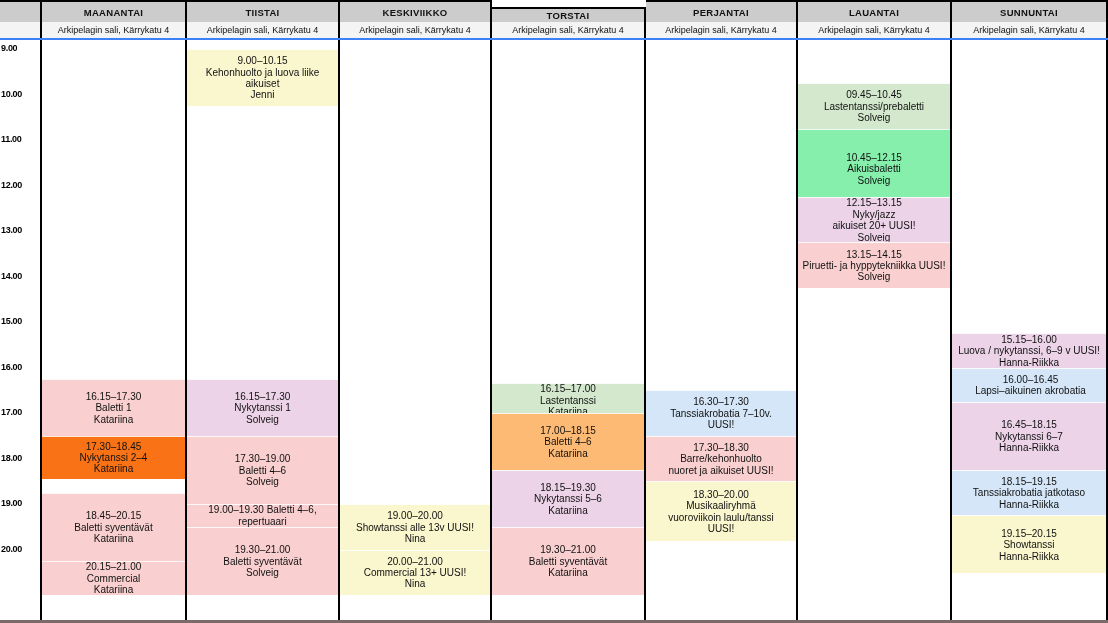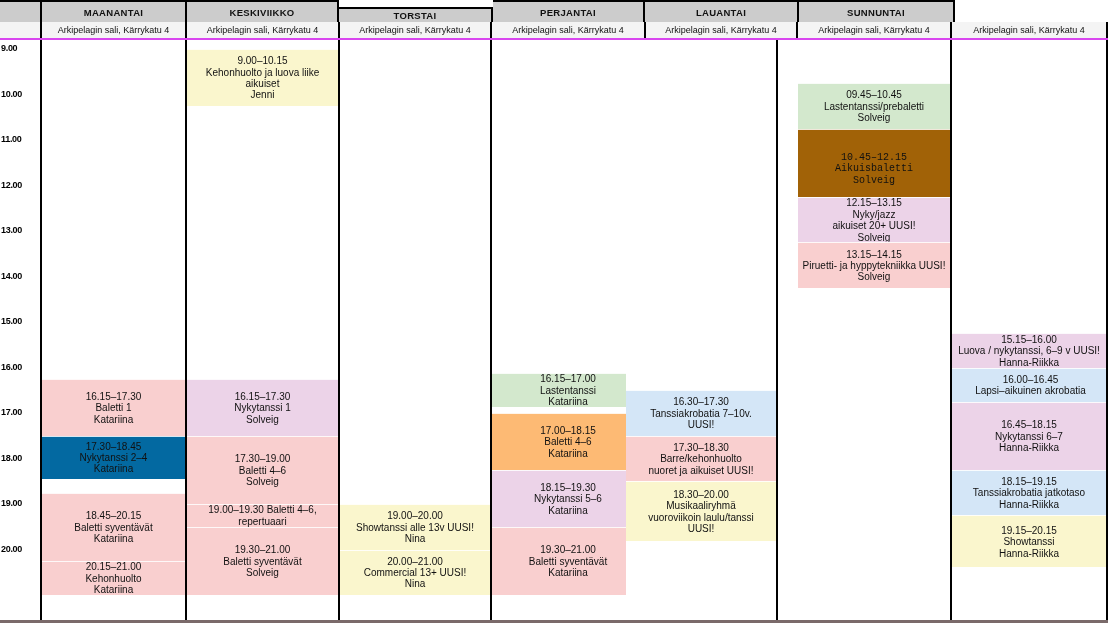--- a/index.html
+++ b/index.html
@@ -78,21 +78,21 @@
   .day-head.last, .day-sub.last { border-right: 2px solid #000; }
 
   
   .grid-body {
     position: absolute;
     left: 0;
     top: 38px;
     width: 1108px;
     height: 585px;
     box-sizing: border-box;
-    border-top: 2px solid #d946ef;
+    border-top: 2px solid #3b82f6;
     border-bottom: 3px solid #7a6a6a;
   }
   .time-gutter {
     position: absolute;
     left: 0; top: 0;
     width: 42px;
     height: 100%;
     box-sizing: border-box;
     border-right: 2px solid #000;
     background: #ffffff;
@@ -138,20 +138,21 @@
 </style>
 </head>
 <body>
 
 <div id="schedule-root">
 
   <div class="header-row">
     <div class="corner-cell"></div>
     <div id="day-heads-container" style="display:flex;flex:1 1 auto;">
         <div class="day-head" style="flex: 0 0 145px;">MAANANTAI</div>
+        <div class="day-head" style="flex: 0 0 153px;">TIISTAI</div>
         <div class="day-head" style="flex: 0 0 152px;">KESKIVIIKKO</div>
         <div class="day-head" style="flex: 0 0 154px; margin-top: 7px;">TORSTAI</div>
         <div class="day-head" style="flex: 0 0 152px;">PERJANTAI</div>
         <div class="day-head" style="flex: 0 0 154px;">LAUANTAI</div>
         <div class="day-head last" style="flex: 0 0 156px;">SUNNUNTAI</div>
       </div>
   </div>
 
   <div class="subheader-row">
     <div class="corner-cell sub"></div>
@@ -181,33 +182,33 @@
         <div class="time-label" style="top: 459px;">19.00</div>
         <div class="time-label" style="top: 504.5px;">20.00</div>
       </div>
     <div id="day-columns-container">
         <div class="daycol" style="left: 42px; width: 145px;">
           <div class="event" style="top: 338.875px; height: 56.875px; background: rgb(249, 207, 207);">
             <span class="ln">16.15–17.30</span>
             <span class="ln">Baletti 1</span>
             <span class="ln">Katariina</span>
           </div>
-          <div class="event" style="top: 395.75px; height: 43px; background: #0369a1;">
+          <div class="event" style="top: 395.75px; height: 43px; background: #f97316;">
             <span class="ln">17.30–18.45</span>
             <span class="ln">Nykytanssi 2–4</span>
             <span class="ln">Katariina</span>
           </div>
           <div class="event" style="top: 452.625px; height: 68.25px; background: rgb(249, 207, 207);">
             <span class="ln">18.45–20.15</span>
             <span class="ln">Baletti syventävät</span>
             <span class="ln">Katariina</span>
           </div>
           <div class="event" style="top: 520.875px; height: 34.125px; background: rgb(249, 207, 207);">
             <span class="ln">20.15–21.00</span>
-            <span class="ln">Kehonhuolto</span>
+            <span class="ln">Commercial</span>
             <span class="ln">Katariina</span>
           </div>
         </div>
         <div class="daycol" style="left: 187px; width: 153px;">
           <div class="event" style="top: 9px; height: 56.875px; background: rgb(250, 246, 205);">
             <span class="ln">9.00–10.15</span>
             <span class="ln">Kehonhuolto ja luova liike aikuiset</span>
             <span class="ln">Jenni</span>
           </div>
           <div class="event" style="top: 338.875px; height: 56.875px; background: rgb(236, 211, 232);">
@@ -235,42 +236,42 @@
             <span class="ln">Showtanssi alle 13v UUSI!</span>
             <span class="ln">Nina</span>
           </div>
           <div class="event" style="top: 509.5px; height: 45.5px; background: rgb(250, 246, 205);">
             <span class="ln">20.00–21.00</span>
             <span class="ln">Commercial 13+ UUSI!</span>
             <span class="ln">Nina</span>
           </div>
         </div>
         <div class="daycol" style="left: 492px; width: 154px;">
-          <div class="event" style="top: 333px; height: 34.125px; background: rgb(211, 232, 205); align-items: center;">
+          <div class="event" style="top: 343px; height: 34.125px; background: rgb(211, 232, 205); align-items: center;">
             <span class="ln">16.15–17.00</span>
             <span class="ln">Lastentanssi</span>
             <span class="ln">Katariina</span>
           </div>
           <div class="event" style="top: 373px; height: 56.875px; background: #fdba74;">
             <span class="ln">17.00–18.15</span>
             <span class="ln">Baletti 4–6</span>
             <span class="ln">Katariina</span>
           </div>
           <div class="event" style="top: 429.875px; height: 56.875px; background: rgb(236, 211, 232);">
             <span class="ln">18.15–19.30</span>
             <span class="ln">Nykytanssi 5–6</span>
             <span class="ln">Katariina</span>
           </div>
           <div class="event" style="top: 486.75px; height: 68.25px; background: rgb(249, 207, 207);">
             <span class="ln">19.30–21.00</span>
             <span class="ln">Baletti syventävät</span>
             <span class="ln">Katariina</span>
           </div>
         </div>
-        <div class="daycol" style="left: 626px; width: 152px; padding-left: 40px;">
+        <div class="daycol" style="left: 646px; width: 152px; padding-left: 40px;">
           <div class="event" style="top: 350.25px; height: 45.5px; background: rgb(212, 230, 247);">
             <span class="ln">16.30–17.30</span>
             <span class="ln">Tanssiakrobatia 7–10v.</span>
             <span class="ln">UUSI!</span>
           </div>
           <div class="event" style="top: 395.75px; height: 45.5px; background: rgb(249, 207, 207);">
             <span class="ln">17.30–18.30</span>
             <span class="ln">Barre/kehonhuolto</span>
             <span class="ln">nuoret ja aikuiset UUSI!</span>
           </div>
@@ -280,21 +281,21 @@
             <span class="ln">vuoroviikoin laulu/tanssi</span>
             <span class="ln">UUSI!</span>
           </div>
         </div>
         <div class="daycol" style="left: 798px; width: 154px;">
           <div class="event" style="top: 43.125px; height: 45.5px; background: rgb(211, 232, 205);">
             <span class="ln">09.45–10.45</span>
             <span class="ln">Lastentanssi/prebaletti</span>
             <span class="ln">Solveig</span>
           </div>
-          <div class="event" style="top: 88.625px; height: 80px; background: #a16207; font-family: Liberation Mono, monospace;">
+          <div class="event" style="top: 88.625px; height: 80px; background: #86efac;">
             <span class="ln">10.45–12.15</span>
             <span class="ln">Aikuisbaletti</span>
             <span class="ln">Solveig</span>
           </div>
           <div class="event" style="top: 156.875px; height: 45.5px; background: rgb(236, 211, 232);">
             <span class="ln">12.15–13.15</span>
             <span class="ln">Nyky/jazz</span>
             <span class="ln">aikuiset 20+ UUSI!</span>
             <span class="ln">Solveig</span>
           </div>
@@ -317,21 +318,21 @@
           <div class="event" style="top: 361.625px; height: 68.25px; background: rgb(236, 211, 232);">
             <span class="ln">16.45–18.15</span>
             <span class="ln">Nykytanssi 6–7</span>
             <span class="ln">Hanna-Riikka</span>
           </div>
           <div class="event" style="top: 429.875px; height: 45.5px; background: rgb(212, 230, 247);">
             <span class="ln">18.15–19.15</span>
             <span class="ln">Tanssiakrobatia jatkotaso</span>
             <span class="ln">Hanna-Riikka</span>
           </div>
-          <div class="event" style="top: 475.375px; height: 52px; background: rgb(250, 246, 205);">
+          <div class="event" style="top: 475.375px; height: 58px; background: rgb(250, 246, 205);">
             <span class="ln">19.15–20.15</span>
             <span class="ln">Showtanssi</span>
             <span class="ln">Hanna-Riikka</span>
           </div>
         </div>
       </div>
   </div>
 
 </div>
 

